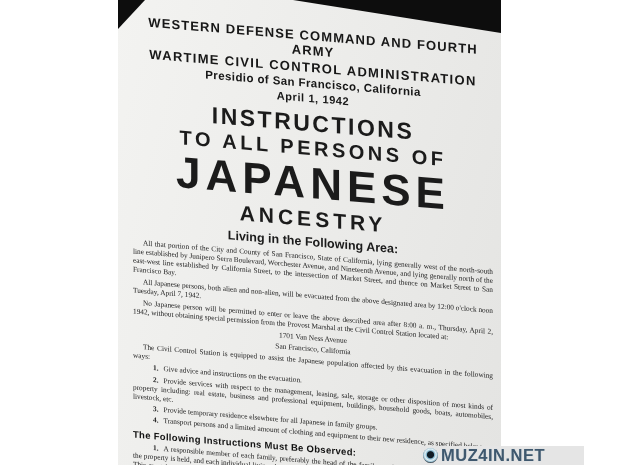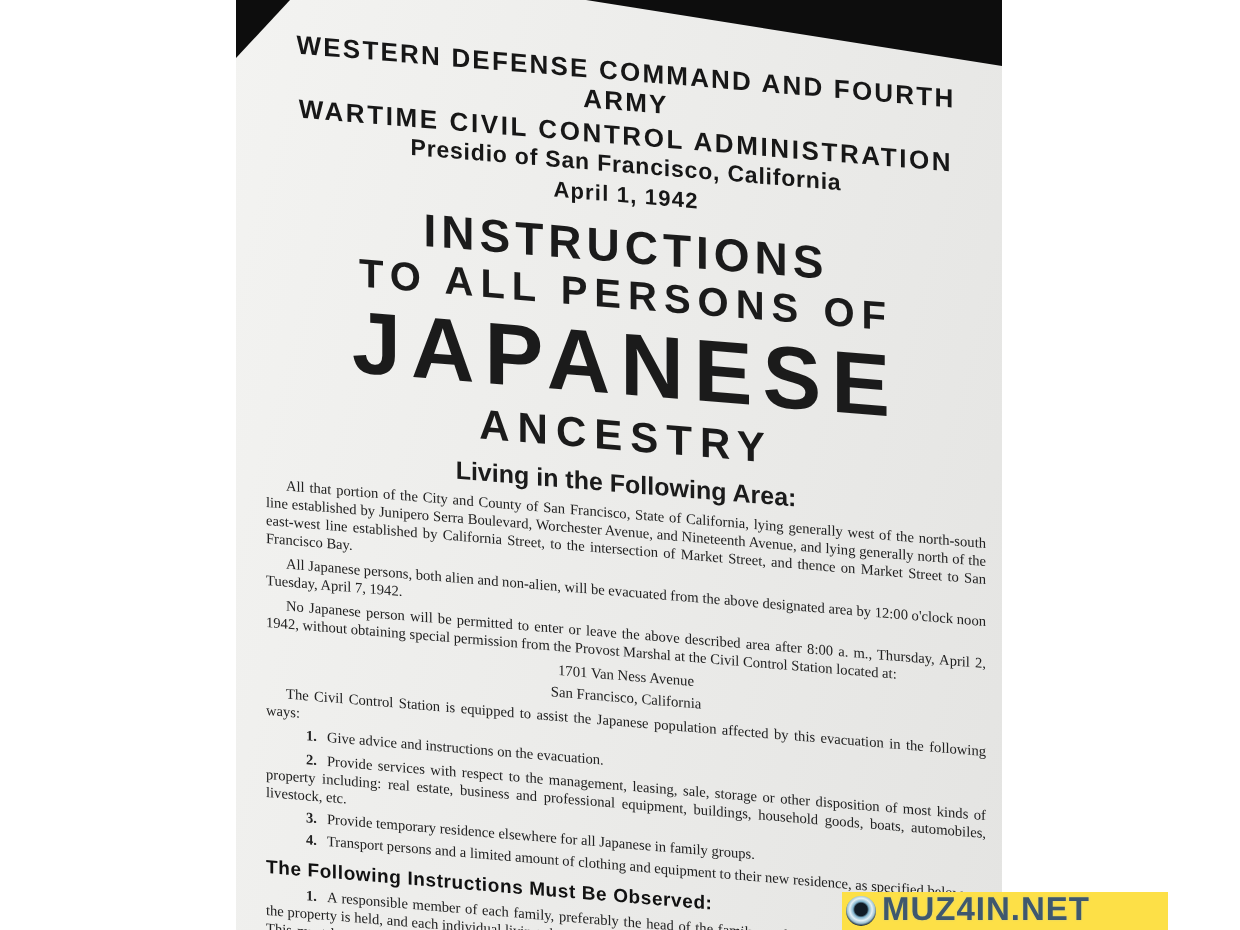--- a/index.html
+++ b/index.html
@@ -34,21 +34,21 @@
   .body-p{font-family:"Liberation Serif",serif;font-size:7.3px;line-height:1.22;
           text-align:justify;margin:3.5px 0 0 0;color:#222;}
   .ind{text-indent:10px;}
   .svc{text-indent:20px;margin-top:2.5px;}
   .num{font-weight:bold;margin-right:5px;}
   .addr{font-family:"Liberation Serif",serif;font-size:7.4px;line-height:1.25;
         text-align:center;margin:2px 0 0 0;color:#222;}
   .obs-h{font-size:9.5px;font-weight:bold;letter-spacing:.3px;margin-top:5px;color:#111;}
 
   
-  .wm{position:absolute;left:421px;top:446px;width:163px;height:19px;background:#fde047;
+  .wm{position:absolute;left:421px;top:446px;width:163px;height:19px;background:#e5e5e5;
       display:flex;align-items:center;z-index:6;padding-left:2px;box-sizing:border-box;}
   .eye{width:15px;height:15px;border-radius:50%;flex:0 0 auto;
        background:radial-gradient(circle at 50% 45%,#101c26 0 28%,#7fb3cc 36%,#e4f1f6 50%,#9fc3d4 62%,#223240 72%,#0a0a0a 78%);}
   .wm-text{font-weight:bold;font-size:16.5px;line-height:19px;letter-spacing:.5px;
            color:#3f586e;margin-left:3px;white-space:nowrap;
            text-shadow:0 0 1px rgba(150,185,205,.45);}
 </style>
 </head>
 <body>
 

